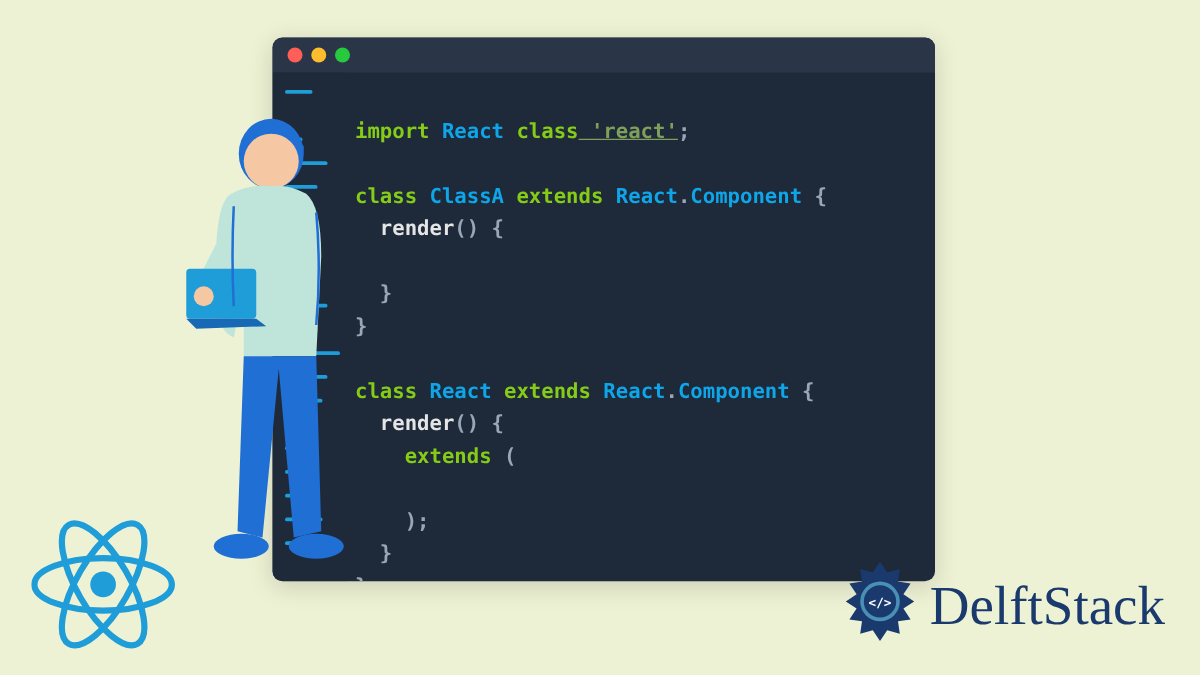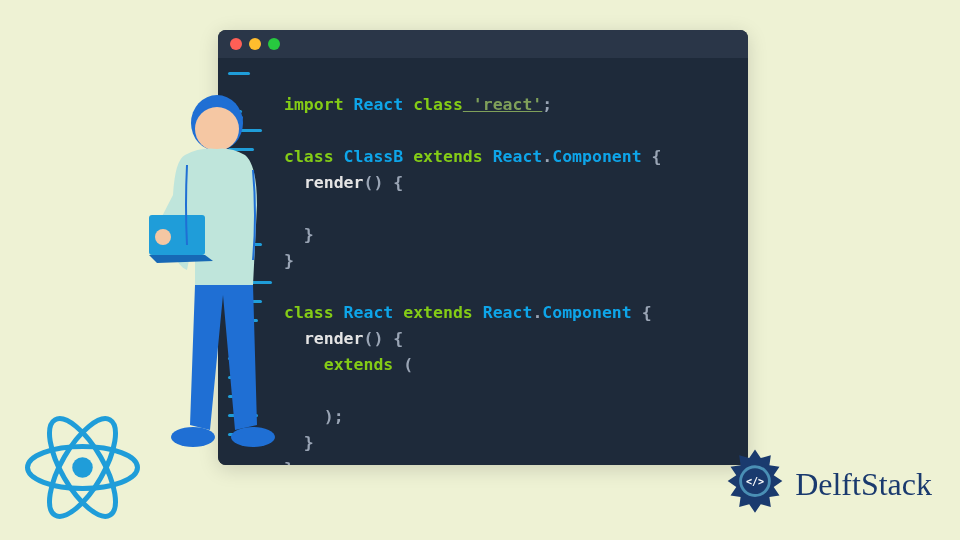--- a/index.html
+++ b/index.html
@@ -84,21 +84,21 @@
   .delft {
     position: absolute;
     right: 28px;
     bottom: 20px;
     display: flex;
     align-items: center;
     gap: 4px;
   }
   .delft-text {
     font-family: Georgia, serif;
-    font-size: 32px;
+    font-size: 44px;
     color: #1a3a6e;
     font-weight: 400;
   }
 </style>
 </head>
 <body>
 
 <div class="editor">
   <div class="titlebar">
     <div class="dot red"></div>
@@ -159,21 +159,21 @@
       <div class="ln">
         <div class="bar" style="width: 30px;"></div>
       </div>
       <div class="ln">
         <div class="bar" style="width: 38px;"></div>
       </div>
     </div>
   <div class="code">
 <span><span class="kw">import</span><span class="cls"> React </span><span class="kw">class</span><span class="str"> 'react'</span><span class="punc">;</span></span>
 
-<span><span class="kw">class</span><span class="cls"> ClassB </span><span class="kw">extends</span><span class="cls"> React</span><span class="punc">.</span><span class="cls">Component </span><span class="punc">{</span></span>
+<span><span class="kw">class</span><span class="cls"> ClassA </span><span class="kw">extends</span><span class="cls"> React</span><span class="punc">.</span><span class="cls">Component </span><span class="punc">{</span></span>
 <span><span>  </span><span class="fn">render</span><span class="punc">() {</span></span>
 
 <span><span class="punc">  }</span></span>
 <span><span class="punc">}</span></span>
 
 <span><span class="kw">class</span><span class="cls"> React </span><span class="kw">extends</span><span class="cls"> React</span><span class="punc">.</span><span class="cls">Component </span><span class="punc">{</span></span>
 <span><span>  </span><span class="fn">render</span><span class="punc">() {</span></span>
 <span><span>    </span><span class="kw">extends</span><span class="punc"> (</span></span>
 
 <span><span class="punc">    );</span></span>

